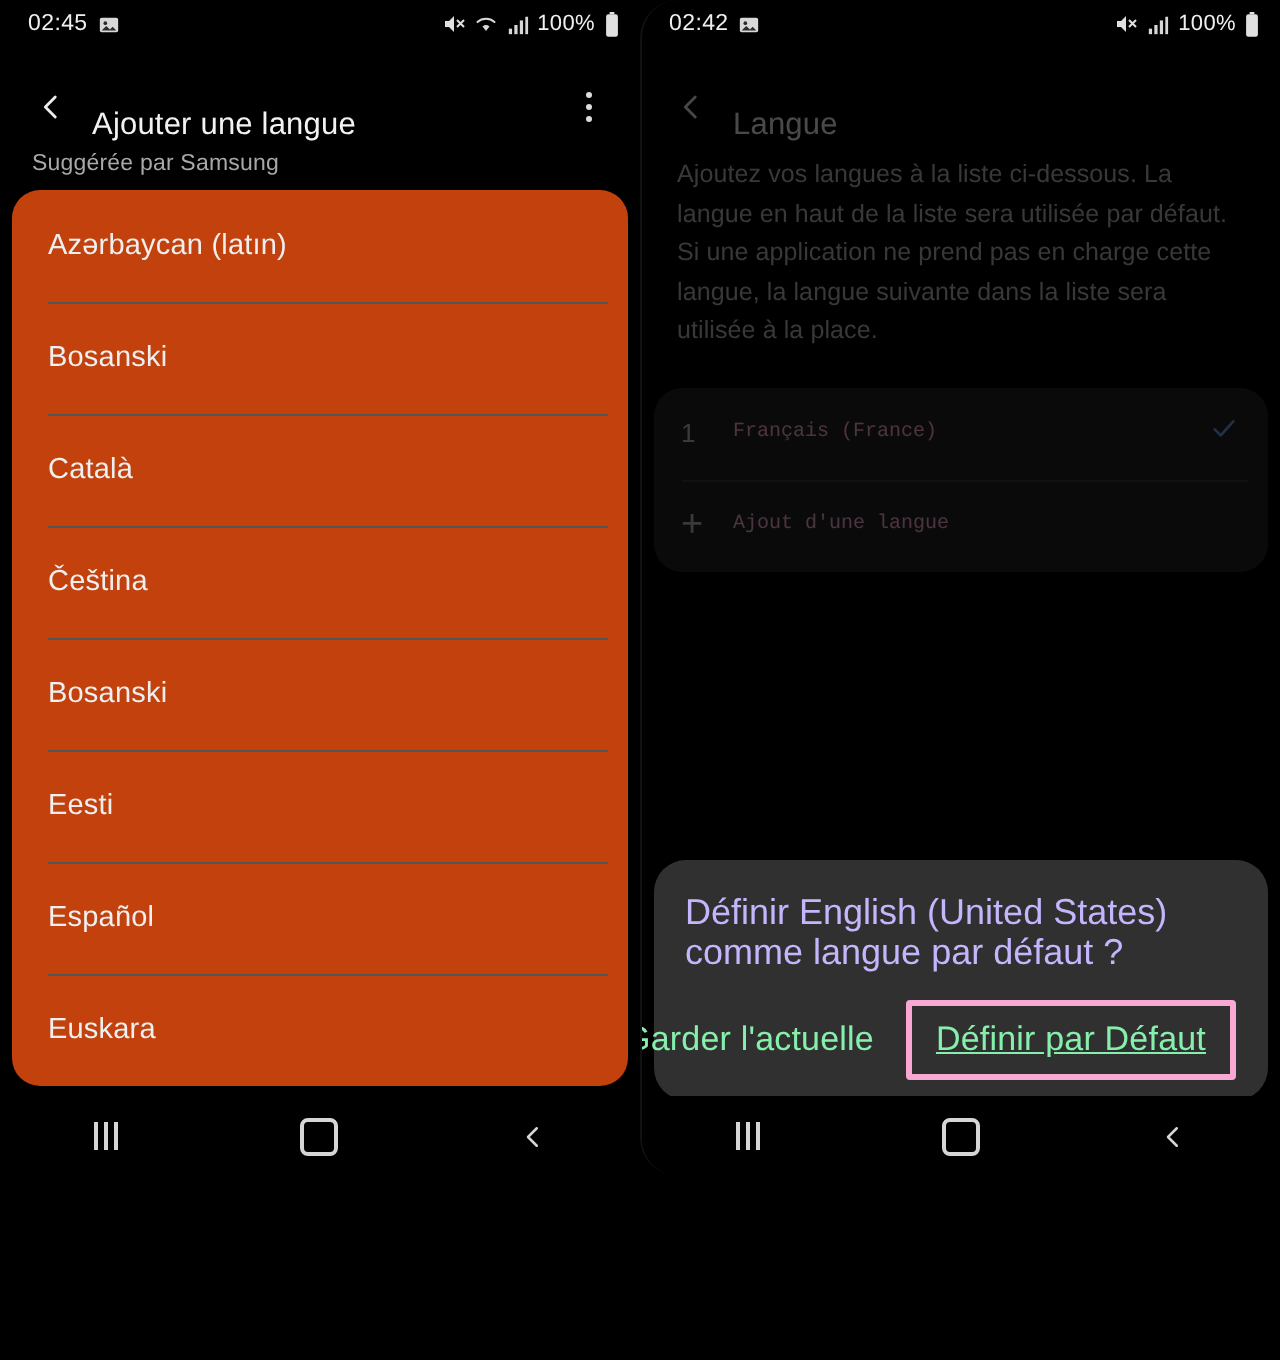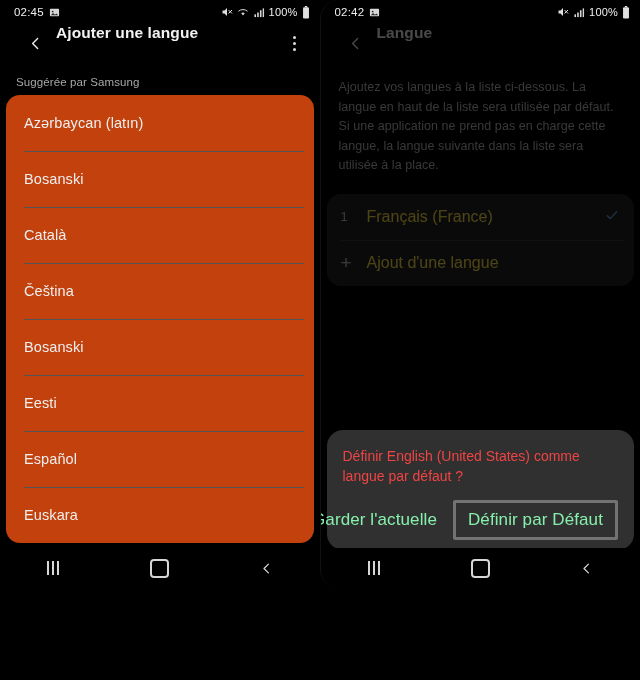--- a/index.html
+++ b/index.html
@@ -18,21 +18,21 @@
     height:24px;display:flex;align-items:center;
     padding:0 10px 0 14px;color:#e9e9e9;font-size:11px;
   }
   .sb-left{display:flex;align-items:center;gap:5px;}
   .sb-right{margin-left:auto;display:flex;align-items:center;gap:4px;}
   .sb-time{font-size:11.5px;letter-spacing:.2px;color:#efefef;}
   .ico{display:inline-block;line-height:0;}
   .pct{font-size:11px;color:#efefef;letter-spacing:.2px;}
 
   
-  .appbar{height:48px;display:flex;align-items:flex-start;padding:0 6px 0 16px;font-weight:bold;}
+  .appbar{height:48px;display:flex;align-items:flex-end;padding:0 6px 0 6px;}
   .iconbtn{
     width:38px;height:38px;display:flex;align-items:center;justify-content:center;
     border-radius:50%;
   }
   .appbar-title{
     font-size:15.5px;color:#f2f2f2;margin-left:2px;letter-spacing:.1px;
   }
   .appbar .spacer{flex:1;}
   .dots{display:flex;flex-direction:column;gap:3px;align-items:center;}
   .dots i{width:3px;height:3px;border-radius:50%;background:#dcdcdc;display:block;}
@@ -58,36 +58,36 @@
     font-size:12.5px;line-height:19.5px;color:#b9b9b9;
     padding:6px 18px 12px 18px;letter-spacing:.05px;
   }
   .r-card{margin:6px 6px 0 6px;background:#242424;border-radius:14px;overflow:hidden;}
   .r-row{height:46px;display:flex;align-items:center;padding:0 14px;position:relative;}
   .r-row + .r-row::before{
     content:"";position:absolute;left:14px;right:10px;top:0;height:1px;background:#3a3a3a;
   }
   .r-num{width:26px;font-size:13px;color:#bdbdbd;}
   .r-plus{width:26px;font-size:19px;color:#bdbdbd;line-height:1;}
-  .r-lbl{font-size:16px;color:#fde047;}
+  .r-lbl{font-size:10px;color:#f9a8d4;font-family:Liberation Mono, monospace;}
   .r-check{margin-left:auto;color:#6aa9e9;}
 
   
   .dialog{
     position:absolute;left:6px;right:6px;bottom:38px;
     background:#303030;border-radius:16px;padding:16px 16px 10px 16px;
   }
-  .dlg-text{font-size:14px;line-height:20px;color:#ef4444;}
+  .dlg-text{font-size:18px;line-height:20px;color:#c4b5fd;}
   .dlg-actions{display:flex;align-items:center;justify-content:flex-end;margin-top:14px;}
   .dlg-btn{
     font-size:17px;color:#86efac;padding:8px 12px;letter-spacing:.1px;white-space:nowrap;
   }
   .dlg-sep{width:1px;height:20px;background:#4a4a4a;margin:0 2px;}
   .dlg-btn.highlight{
-    border:3px solid #737373;border-radius:2px;padding:7px 12px;
+    border:3px solid #f9a8d4;border-radius:2px;padding:7px 12px;text-decoration:underline;
   }
 
   
   .navbar{
     position:absolute;left:0;right:0;bottom:0;height:40px;
     display:flex;align-items:center;justify-content:space-around;background:#000;
   }
   .nav-recents{display:flex;gap:3px;align-items:center;}
   .nav-recents i{width:2px;height:14px;background:#d6d6d6;display:block;}
   .nav-home{width:15px;height:15px;border:2px solid #d6d6d6;border-radius:4px;}

